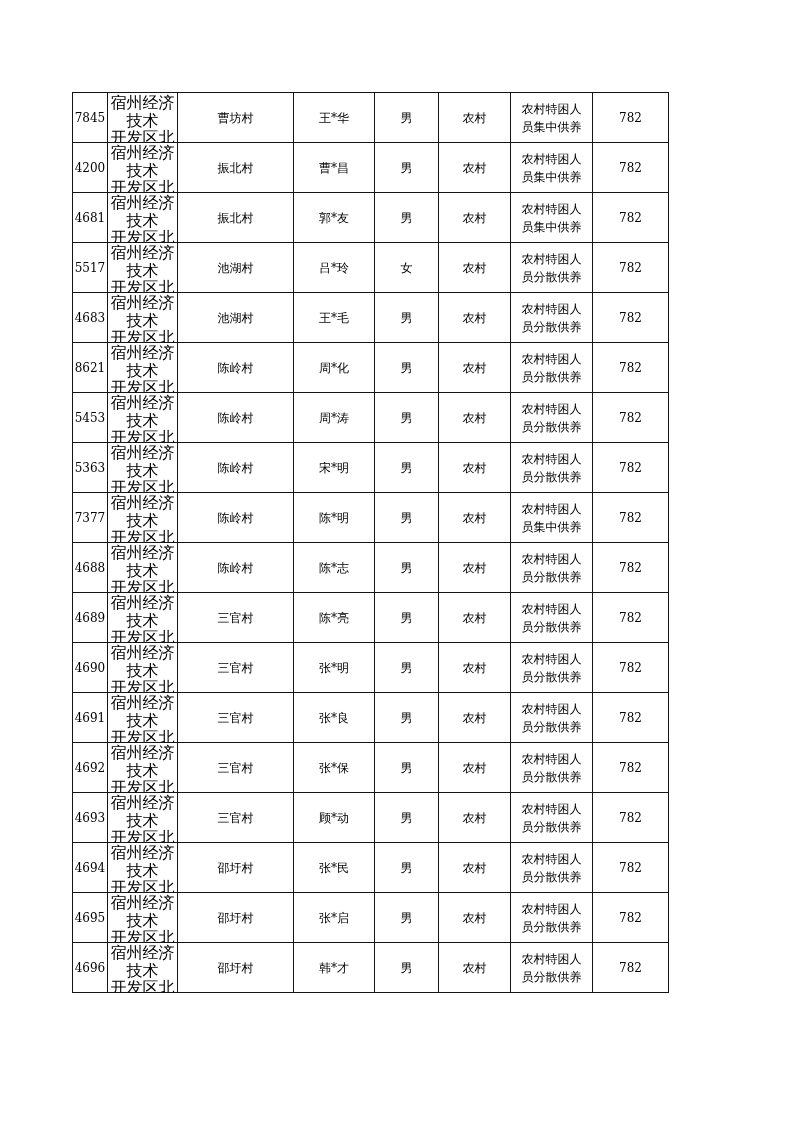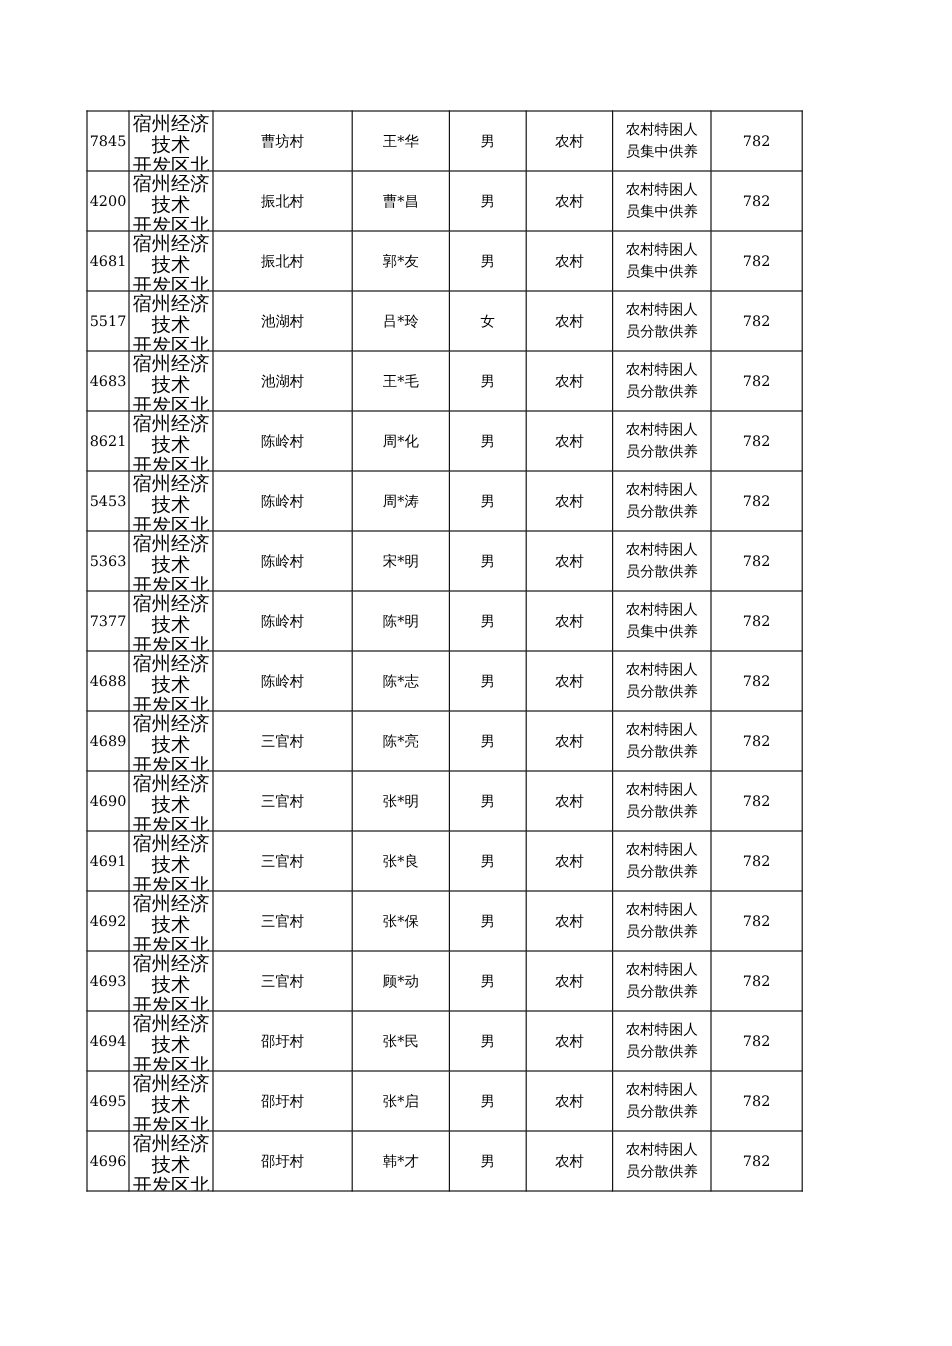--- a/index.html
+++ b/index.html
@@ -52,21 +52,20 @@
     word-break: break-all;
   }
   td.col-district .cellbox {
     align-items: flex-start;
     padding-top: 1px;
     font-size: 16px;
     line-height: 17.5px;
   }
   td.col-support .cellbox {
     font-size: 12px;
-    font-family: Liberation Mono, monospace;
   }
 </style>
 </head>
 <body>
 
 <div class="sheet">
   <table class="roster">
     <colgroup>
       <col class="c-serial">
       <col class="c-district">

